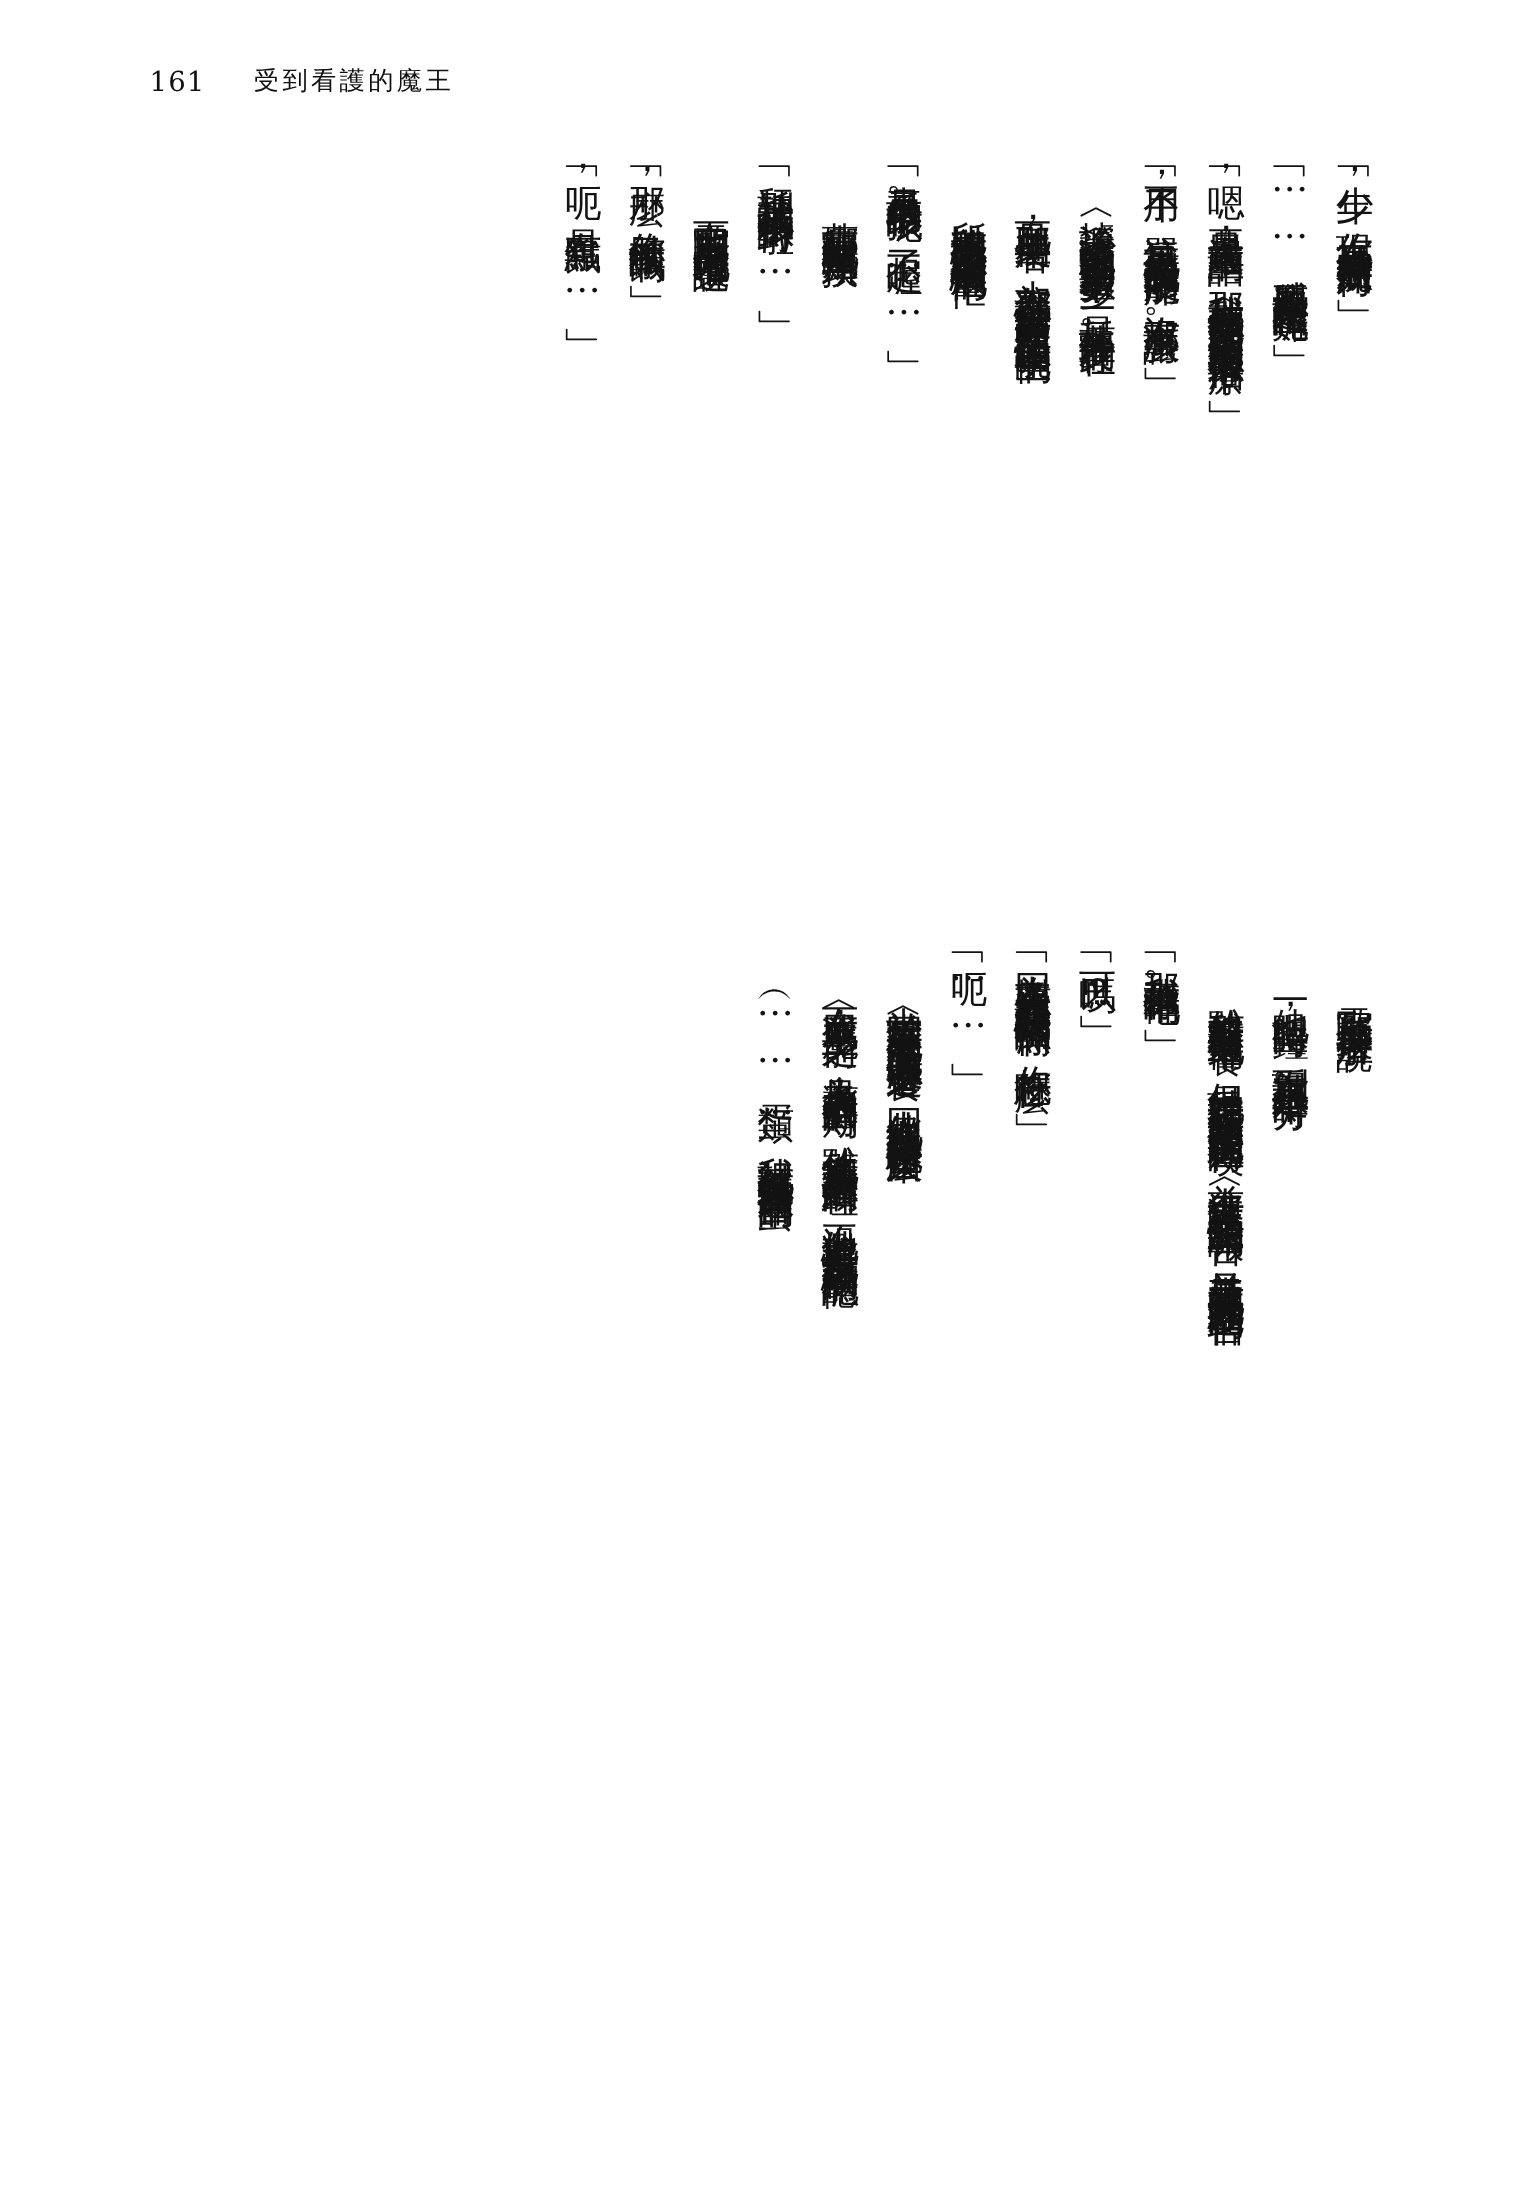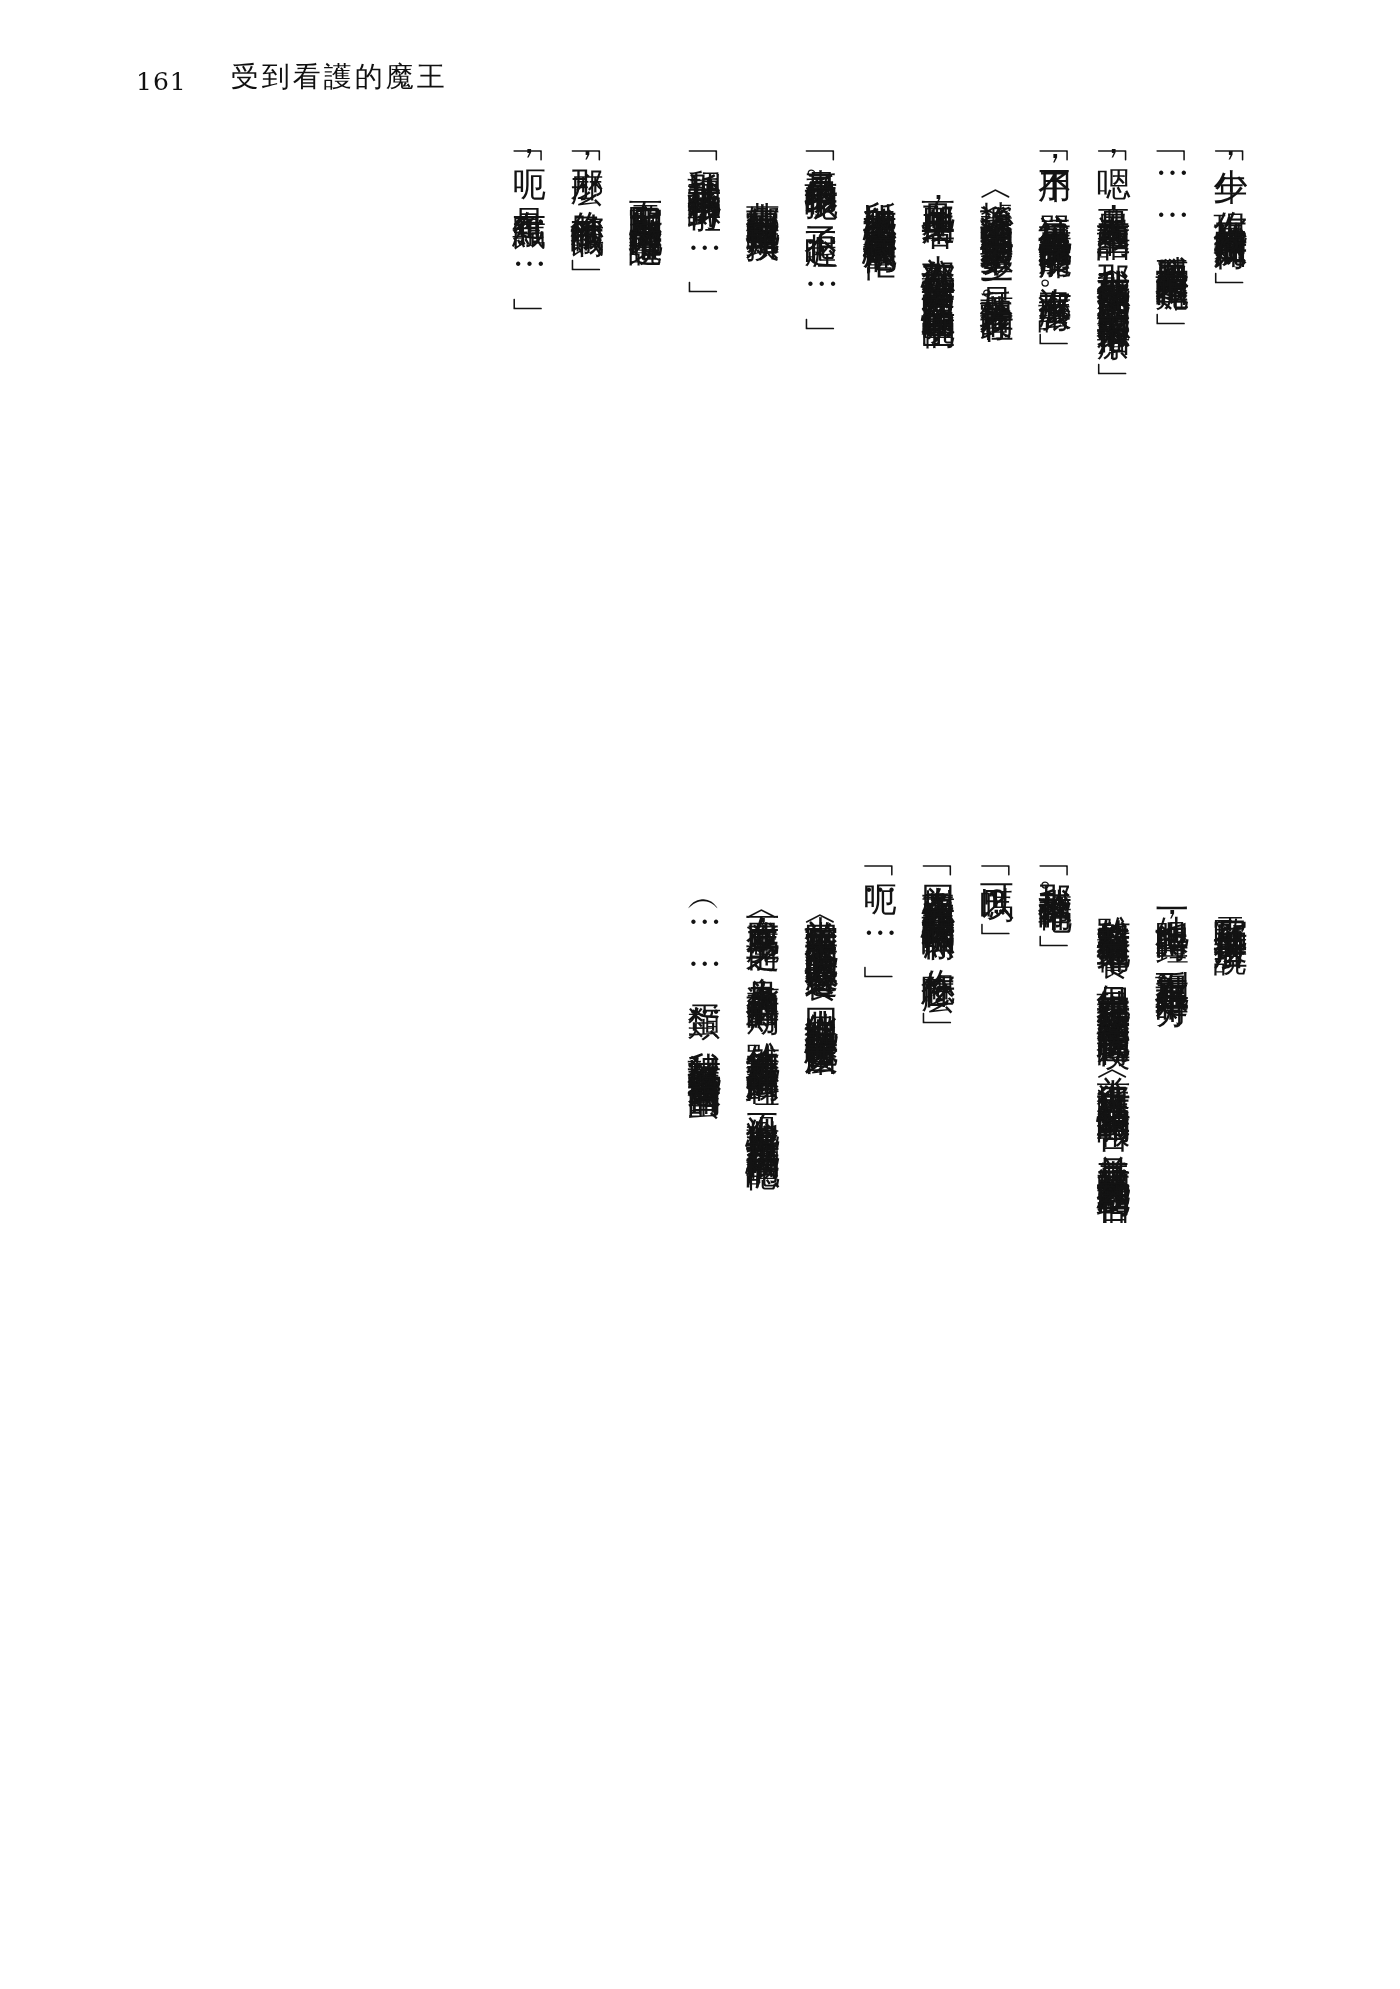--- a/index.html
+++ b/index.html
@@ -31,21 +31,21 @@
     white-space: nowrap;
   }
   .header .folio {
     font-family: "DejaVu Serif", "Liberation Serif", serif;
     font-size: 25px;
     letter-spacing: 1px;
     color: #111;
   }
   .header .chapter-title {
     font-family: "DejaVu Serif", "Liberation Serif", serif;
-    font-size: 28px;
+    font-size: 23px;
     letter-spacing: 3px;
     color: #111;
   }
 
   
   .block {
     position: absolute;
     writing-mode: vertical-rl;
     -webkit-writing-mode: vertical-rl;
     text-orientation: upright;

